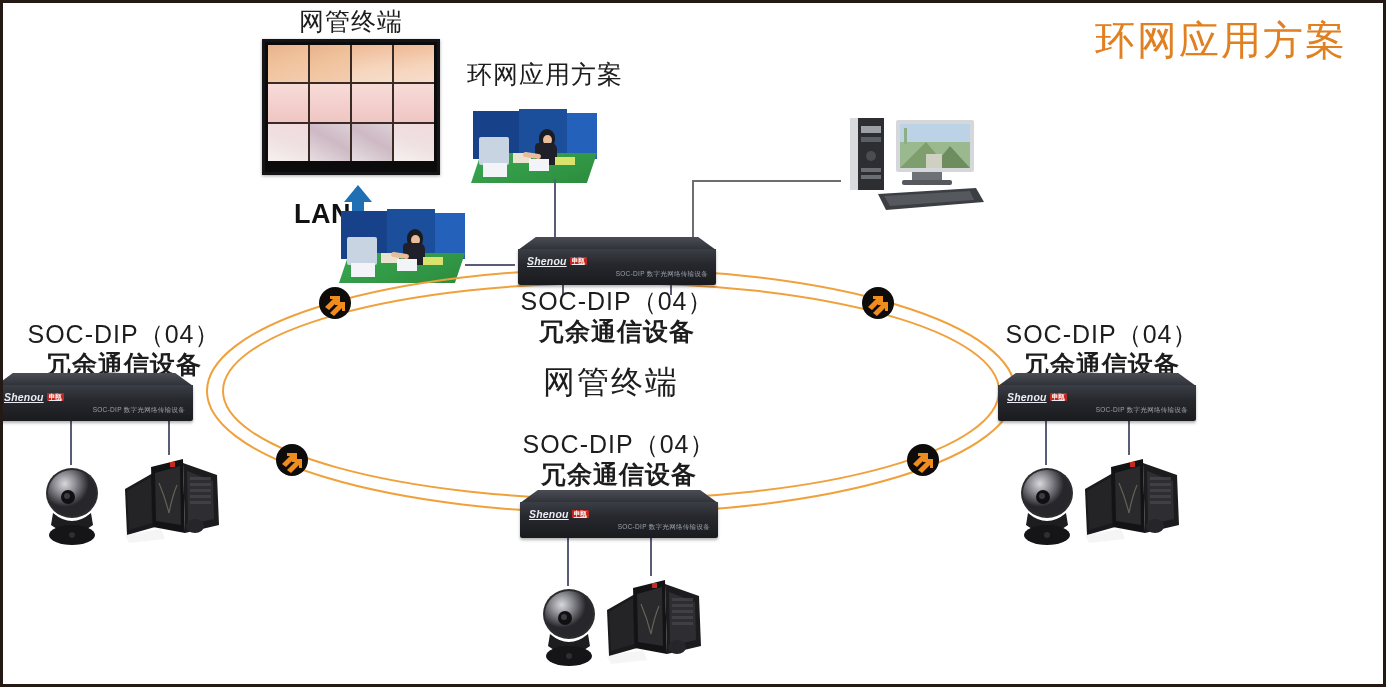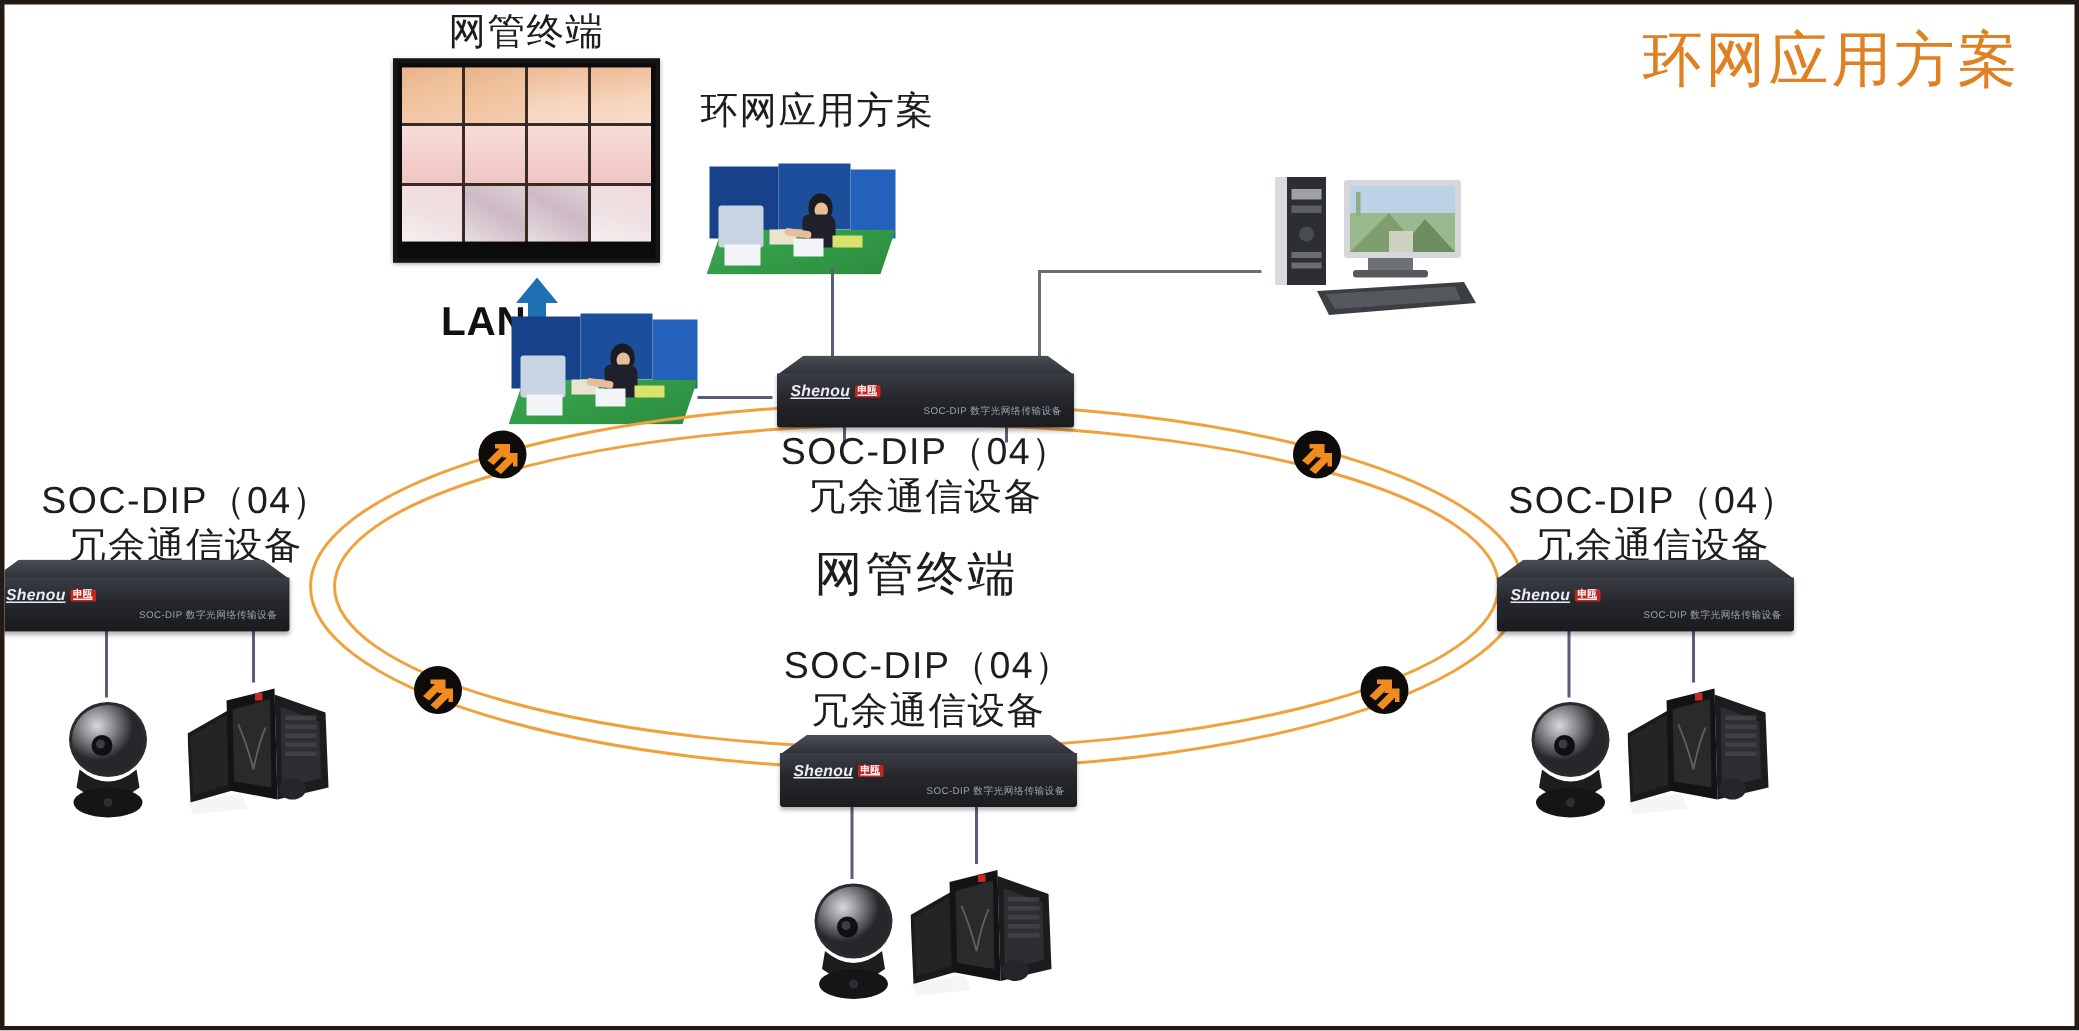--- a/index.html
+++ b/index.html
@@ -44,21 +44,21 @@
 
   
   .label {
     color: #1d1d1d;
     font-size: 25px;
     text-align: center;
     white-space: nowrap;
     line-height: 1.18;
     letter-spacing: 1px;
   }
-  .label .l2 { display: block; }
+  .label .l2 { display: block; font-weight: bold; }
 
   
   #video-wall {
     left: 259px; top: 36px;
     width: 178px; height: 136px;
     background: #0b0b0c;
     border: 3px solid #151518;
     box-sizing: border-box;
     padding: 3px 3px 11px 3px;
     box-shadow: 0 1px 3px rgba(0,0,0,.35);

